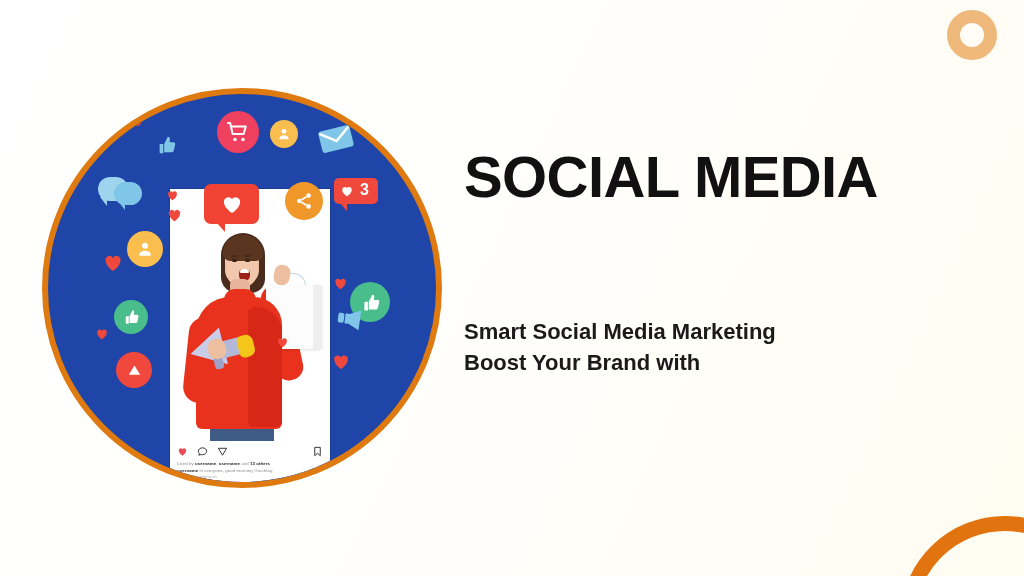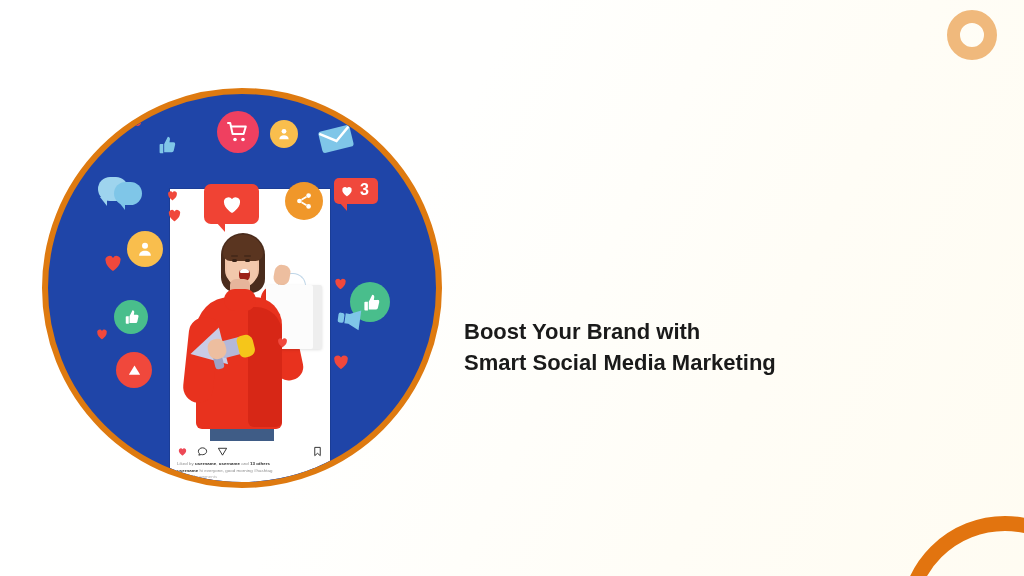--- a/index.html
+++ b/index.html
@@ -546,18 +546,19 @@
       </div>
       <div class="ic" style="left:228px; top:240px; width:13px; height:12px;">
         <svg width="13" height="12" viewBox="0 0 24 22">
           <path fill="#F0483C" d="M12 21S4 15.6 4 10.2A4.4 4.4 0 0 1 12 6.6a4.4 4.4 0 0 1 8 3.6C20 15.6 12 21 12 21z"></path>
         </svg>
       </div>
 
     </div>
   </div>
 
+  <div class="headline-1">SOCIAL MEDIA</div>
   <div class="subhead">
+    <div>Smart Social Media Marketing</div>
     <div>Boost Your Brand with</div>
-    <div>Smart Social Media Marketing</div>
   </div>
 
 </div>
 
 </body></html>

